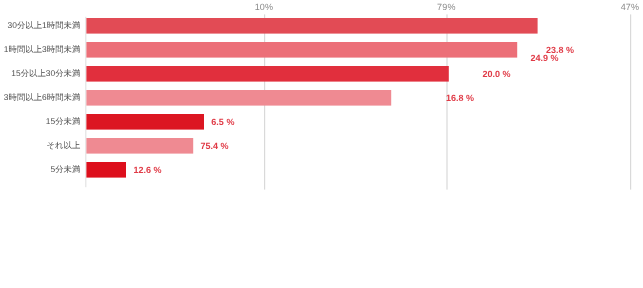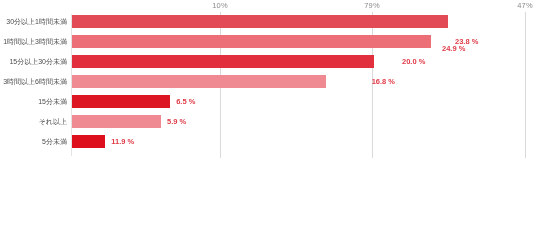--- a/index.html
+++ b/index.html
@@ -126,21 +126,21 @@
         <div class="bar-value" style="left: 331.68px; margin-left: 40px;">16.8 %</div>
       </div>
       <div class="row">
         <div class="row-label">15分未満</div>
         <div class="bar" style="width: 98.15px; background: rgb(220, 22, 34);"></div>
         <div class="bar-value" style="left: 176.15px;">6.5 %</div>
       </div>
       <div class="row">
         <div class="row-label">それ以上</div>
         <div class="bar" style="width: 89.09px; background: rgb(239, 138, 146);"></div>
-        <div class="bar-value" style="left: 167.09px;">5.9 %</div>
+        <div class="bar-value" style="left: 167.09px;">75.4 %</div>
       </div>
       <div class="row">
         <div class="row-label">5分未満</div>
         <div class="bar" style="width: 33.22px; background: rgb(221, 15, 28);"></div>
-        <div class="bar-value" style="left: 111.22px;">11.9 %</div>
+        <div class="bar-value" style="left: 111.22px;">12.6 %</div>
       </div>
     </div>
 </div>
 
 </body></html>

